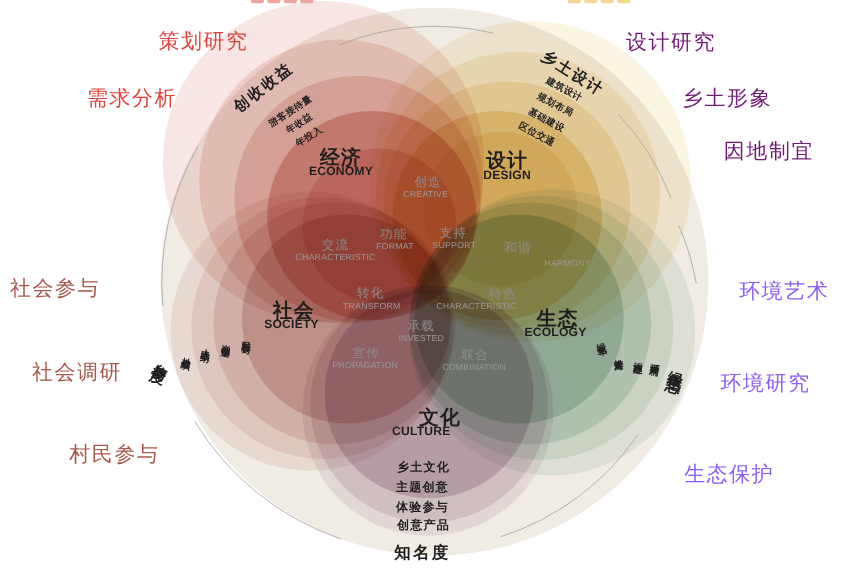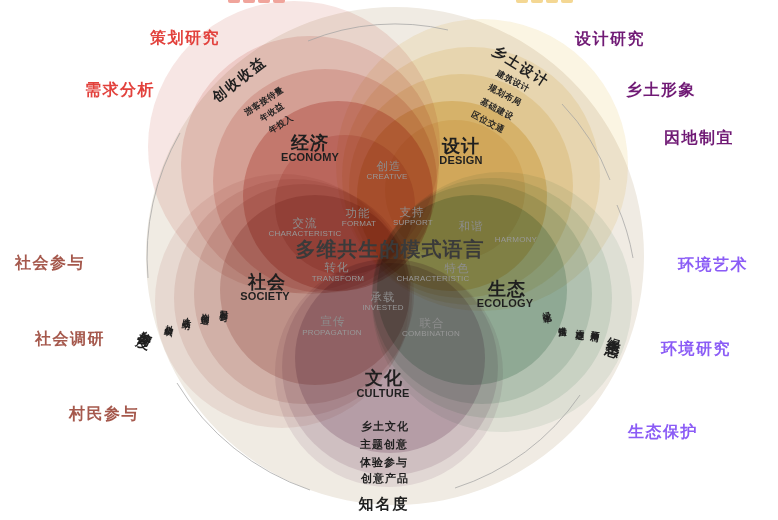--- a/index.html
+++ b/index.html
@@ -14,21 +14,21 @@
     font-family:"Liberation Sans", sans-serif;
   }
   .zh-main{font-size:18px;font-weight:700;letter-spacing:1px;}
   .en-main{font-size:11px;font-weight:700;letter-spacing:0.2px;}
   .ov-zh{font-size:11.5px;font-weight:500;color:#8d8d8d;letter-spacing:1px;}
   .ov-en{font-size:8px;font-weight:500;color:#989898;letter-spacing:0.2px;text-align:right;}
   .ring-main{font-size:14px;font-weight:700;letter-spacing:2px;}
   .ring-item{font-size:8.5px;font-weight:700;letter-spacing:0.5px;}
   .vert{writing-mode:vertical-rl;text-orientation:upright;letter-spacing:2px;}
   .vert.ring-item{letter-spacing:1px;}
-  .ann{font-size:16px;font-weight:700;letter-spacing:1.5px;}
+  .ann{font-size:19px;font-weight:400;letter-spacing:1.5px;}
   .ann.red{color:#e2413c;}
   .ann.maroon{color:#a5584c;}
   .ann.yellow{color:#701a75;}
   .ann.green{color:#8b5cf6;}
   .cult-item{font-size:11px;font-weight:700;letter-spacing:1px;}
   .big-title{font-size:20px;font-weight:800;letter-spacing:1px;color:#3a3a3a;z-index:5;}
   .cutoff{position:absolute;top:-1px;display:flex;gap:3px;z-index:2;}
   .cutoff i{display:block;width:12px;height:4px;border-radius:0 0 2px 2px;}
   .cutoff.red i{background:#f0a49b;}
   .cutoff.yellow i{background:#f4d793;}
@@ -94,31 +94,30 @@
       <i></i>
       <i></i>
     </div>
   <div class="cutoff yellow" style="left:516px;">
       <i></i>
       <i></i>
       <i></i>
       <i></i>
     </div>
 
-  <div class="lbl big-title" style="left:390px;top:249px;">多维共生的模式语言</div>
 
   <div class="lbl zh-main" style="left:310px;top:143px;">经济</div>
   <div class="lbl en-main" style="left:310px;top:157px;">ECONOMY</div>
   <div class="lbl zh-main" style="left:461px;top:146px;">设计</div>
   <div class="lbl en-main" style="left:461px;top:160px;">DESIGN</div>
   <div class="lbl zh-main" style="left:267px;top:282px;">社会</div>
   <div class="lbl en-main" style="left:265px;top:296px;">SOCIETY</div>
   <div class="lbl zh-main" style="left:507px;top:289px;">生态</div>
   <div class="lbl en-main" style="left:505px;top:303px;">ECOLOGY</div>
-  <div class="lbl zh-main" style="left:384px;top:379px;font-family:Liberation Mono, monospace;">文化</div>
+  <div class="lbl zh-main" style="left:400px;top:379px;">文化</div>
   <div class="lbl en-main" style="left:383px;top:393px;">CULTURE</div>
 
   <div class="lbl ring-main" style="left:239px;top:79px;transform:translate(-50%,-50%) rotate(-38deg);">创收收益</div>
   <div class="lbl ring-item" style="left:264px;top:101px;transform:translate(-50%,-50%) rotate(-33deg);">游客接待量</div>
   <div class="lbl ring-item" style="left:272px;top:112px;transform:translate(-50%,-50%) rotate(-33deg);">年收益</div>
   <div class="lbl ring-item" style="left:281px;top:124px;transform:translate(-50%,-50%) rotate(-32deg);">年投入</div>
 
   <div class="lbl ring-main" style="left:521px;top:66px;transform:translate(-50%,-50%) rotate(32deg);">乡土设计</div>
   <div class="lbl ring-item" style="left:513px;top:81px;transform:translate(-50%,-50%) rotate(28deg);">建筑设计</div>
   <div class="lbl ring-item" style="left:505px;top:95px;transform:translate(-50%,-50%) rotate(28deg);">规划布局</div>

